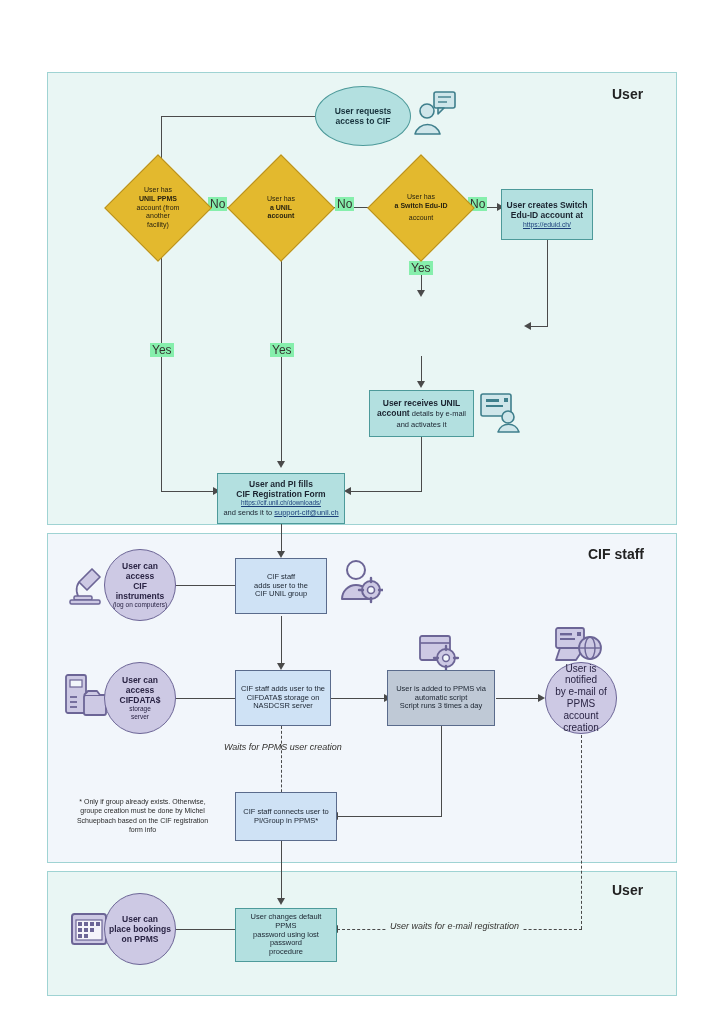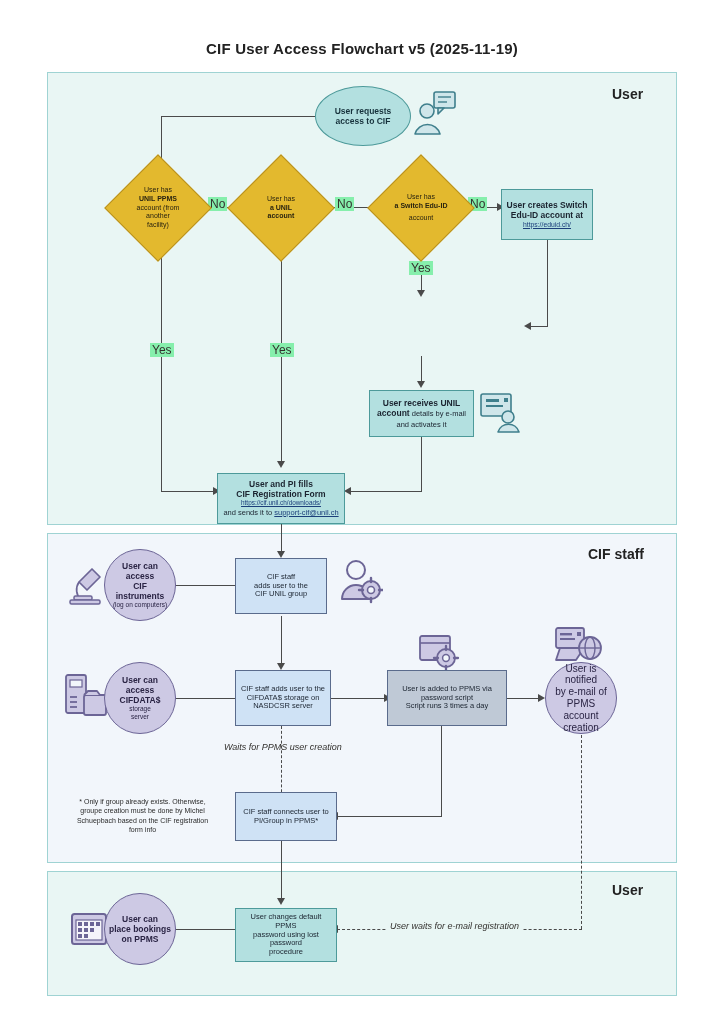--- a/index.html
+++ b/index.html
@@ -87,21 +87,20 @@
   .note{position:absolute;font-size:7px;color:#2a2a2a;text-align:center;
         line-height:1.35;}
 
   .icon{position:absolute;}
 </style>
 </head>
 <body>
 
 <div id="page">
 
-  <div class="title">CIF User Access Flowchart v5 (2025-11-19)</div>
 
   <div class="lane lane-user-top"></div>
   <div class="lane lane-staff"></div>
   <div class="lane lane-user-bot"></div>
 
   <div class="lane-label" style="left:612px;top:86px;">User</div>
   <div class="lane-label" style="left:588px;top:546px;">CIF staff</div>
   <div class="lane-label" style="left:612px;top:882px;">User</div>
 
   <div class="edge h" style="left:161px;top:116px;width:154px;"></div>
@@ -336,24 +335,24 @@
     <circle cx="28" cy="24" r="9" fill="#cdc9e4" stroke="#6c6596" stroke-width="1.8"></circle>
     <circle cx="28" cy="24" r="3.4" fill="#f2f6fb" stroke="#6c6596" stroke-width="1.5"></circle>
     <g stroke="#6c6596" stroke-width="2.3" stroke-linecap="round">
       <line x1="28" y1="12" x2="28" y2="16"></line>
         <line x1="28" y1="32" x2="28" y2="36"></line>
       <line x1="16" y1="24" x2="20" y2="24"></line>
         <line x1="36" y1="24" x2="40" y2="24"></line>
     </g>
   </svg>
 
-  <div class="node proc-gray" style="left:387px;top:670px;width:120px;height:56px;">
+  <div class="node proc-gray" style="left:387px;top:670px;width:108px;height:56px;">
     <div class="txt">
       <div>User is added to PPMS via</div>
-      <div>password script</div>
+      <div>automatic script</div>
       <div>Script runs 3 times a day</div>
     </div>
   </div>
 
   <svg class="icon" style="left:554px;top:626px;" width="50" height="40" viewBox="0 0 50 40">
     <rect x="2" y="2" width="28" height="20" rx="2" fill="#cdc9e4" stroke="#6c6596" stroke-width="1.8"></rect>
     <rect x="6" y="7" width="12" height="2.4" fill="#6c6596"></rect>
     <rect x="6" y="12" width="15" height="2" fill="#6c6596"></rect>
     <rect x="23" y="6" width="4" height="4" fill="#6c6596"></rect>
     <path d="M6 22 L2 34 L22 34 L30 22 Z" fill="#cdc9e4" stroke="#6c6596" stroke-width="1.8" stroke-linejoin="round"></path>

